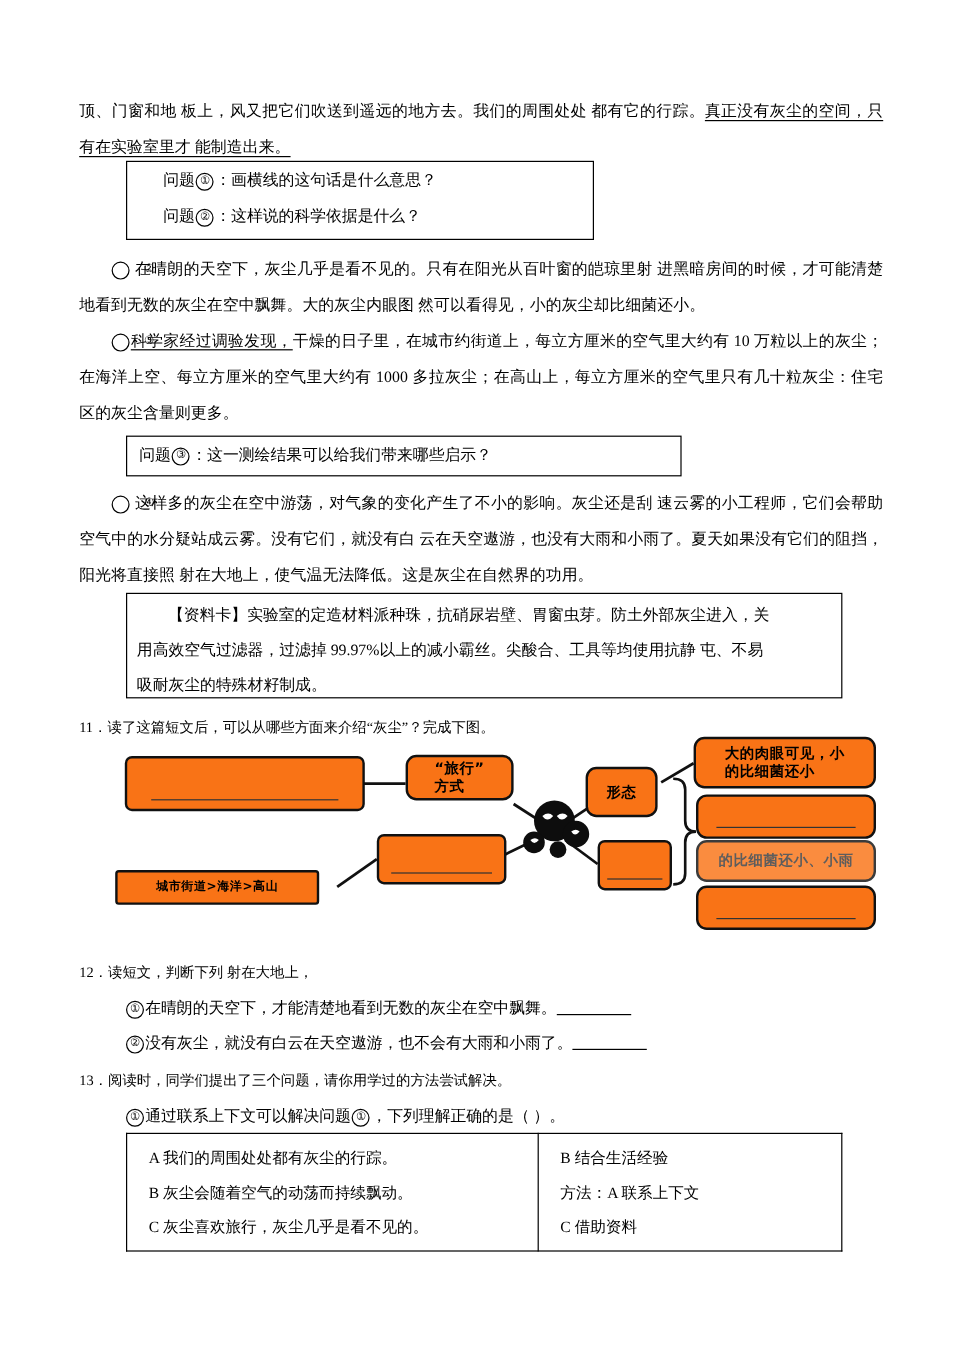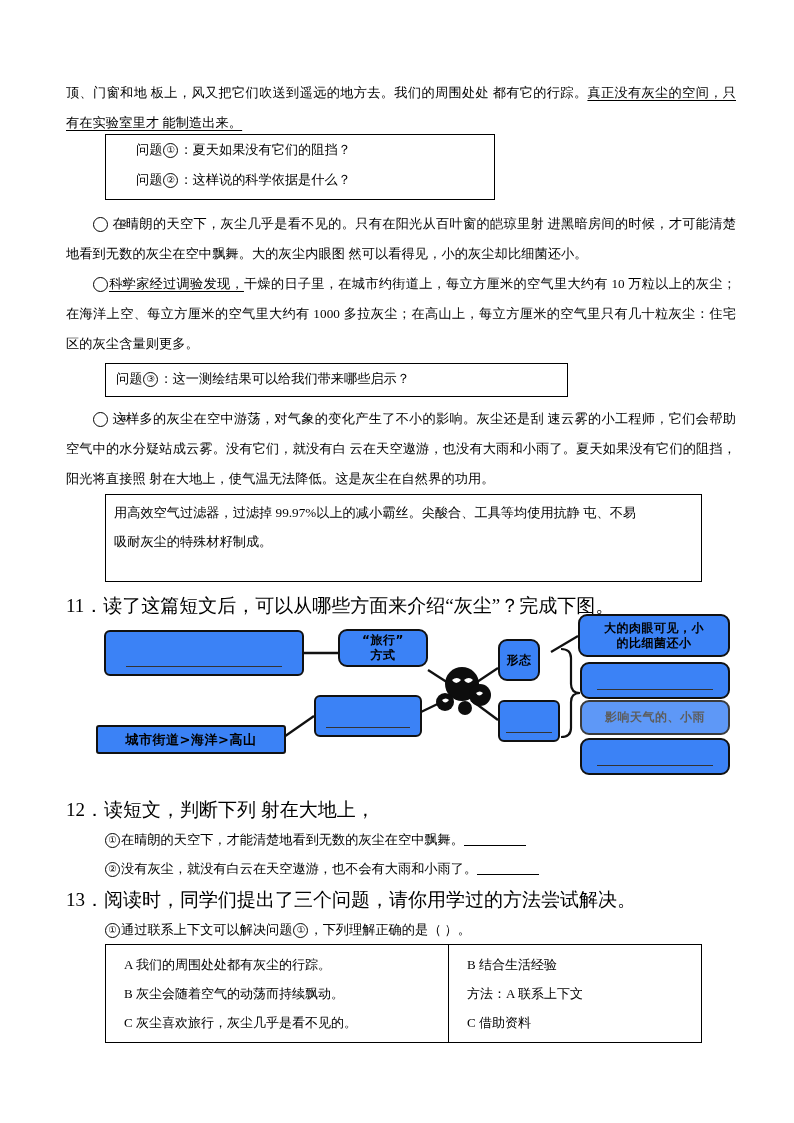--- a/index.html
+++ b/index.html
@@ -42,21 +42,21 @@
     width:13px; height:13px; line-height:12px;
     border:1.1px solid #000; border-radius:50%;
     text-align:center; font-size:9.5px;
     vertical-align:1px;
     margin:0 1px;
   }
 
   .qnum {
     position:absolute;
     left:66px; width:670px;
-    font-size:19px; line-height:28px;
+    font-size:12px; line-height:28px;
   }
   .sub {
     position:absolute;
     left:92px; width:644px;
     font-size:13.2px; line-height:29px;margin-left:12px;
   }
   .blank { display:inline-block; border-bottom:1.1px solid #000; width:62px; vertical-align:-2px; }
 
   
   .atable {
@@ -79,26 +79,26 @@
   .atable table td { border:0; padding:2px 9px; }
 
   
   .map { position:absolute; left:66px; top:612px; width:670px; height:175px; }
   .map svg { position:absolute; left:0; top:0; }
   .node {
     position:absolute;
     box-sizing:border-box;
     border:2.3px solid #111;
     border-radius:9px;
-    background:#3b82f6;
+    background:#f97316;
     font-family:"DejaVu Sans","Liberation Sans",sans-serif;
     font-weight:bold;
     font-size:12px;
     display:flex; align-items:center; justify-content:center;
-    text-align:center;
+    text-align:left;
     line-height:15px;
     letter-spacing:0.5px;
   }
   .node.empty::after {
     content:"";
     position:absolute;
     left:10%; right:10%; bottom:7px;
     border-bottom:1.6px solid #333;
   }
   .node.sq { border-radius:6px; }
@@ -108,21 +108,21 @@
 </head>
 <body>
 
 <div class="page">
 
   <div class="body-text" style="top:78px;">
     <span>顶、门窗和地 板上，风又把它们吹送到遥远的地方去。我们的周围处处 都有它的行踪。</span><span class="u">真正没有灰尘的空间，只有在实验室里才 能制造出来。</span>
   </div>
 
   <div class="qbox" style="left:105px; top:134px; width:390px; height:66px;">
-    <div class="line"><span>问题</span><span class="circnum">①</span><span>：夏天如果没有它们的阻挡？</span></div>
+    <div class="line"><span>问题</span><span class="circnum">①</span><span>：画横线的这句话是什么意思？</span></div>
     <div class="line"><span>问题</span><span class="circnum">②</span><span>：这样说的科学依据是什么？</span></div>
   </div>
 
   <div class="body-text indent" style="top:209px;">
     <span class="circnum">②</span>
     <span>在晴朗的天空下，灰尘几乎是看不见的。只有在阳光从百叶窗的皑琼里射 进黑暗房间的时候，才可能清楚地看到无数的灰尘在空中飘舞。大的灰尘内眼图 然可以看得见，小的灰尘却比细菌还小。</span>
   </div>
 
   <div class="body-text indent" style="top:269px;">
     <span class="circnum">③</span><span class="u">科学家经过调验发现，</span><span>干燥的日子里，在城市约街道上，每立方厘米的空气里大约有 10 万粒以上的灰尘；在海洋上空、每立方厘米的空气里大约有 1000 多拉灰尘；在高山上，每立方厘米的空气里只有几十粒灰尘：住宅区的灰尘含量则更多。</span>
@@ -131,20 +131,21 @@
   <div class="qbox" style="left:105px; top:363px; width:463px; height:34px;">
     <div class="line" style="padding-left:10px;"><span>问题</span><span class="circnum">③</span><span>：这一测绘结果可以给我们带来哪些启示？</span></div>
   </div>
 
   <div class="body-text indent" style="top:404px;">
     <span class="circnum">④</span>
     <span>这样多的灰尘在空中游荡，对气象的变化产生了不小的影响。灰尘还是刮 速云雾的小工程师，它们会帮助空气中的水分疑站成云雾。没有它们，就没有白 云在天空遨游，也没有大雨和小雨了。夏天如果没有它们的阻挡，阳光将直接照 射在大地上，使气温无法降低。这是灰尘在自然界的功用。</span>
   </div>
 
   <div class="qbox card" style="left:105px; top:494px; width:597px; height:88px;">
+    <div class="line first">【资料卡】实验室的定造材料派种珠，抗硝尿岩壁、胃窗虫芽。防土外部灰尘进入，关</div>
     <div class="line">用高效空气过滤器，过滤掉 99.97%以上的减小霸丝。尖酸合、工具等均使用抗静 屯、不易</div>
     <div class="line">吸耐灰尘的特殊材籽制成。</div>
   </div>
 
   <div class="qnum" style="top:592px;">
     <span>11．</span><span>读了这篇短文后，可以从哪些方面来介绍“灰尘”？完成下图。</span>
   </div>
 
   <div class="map">
     <svg width="670" height="175">
@@ -175,34 +176,34 @@
         <path d="M 410 81 q 4 -3 7 0 q -4 5 -7 0 Z" fill="#fff"></path>
         <path d="M 376 88 q 4 -3 7 0 q -4 5 -7 0 Z" fill="#fff"></path>
       </g>
     </svg>
 
     <div class="node empty sq" style="left:38px; top:18px; width:200px; height:46px;"></div>
 
     <div class="node" style="left:272px; top:17px; width:90px; height:38px; white-space:pre-line;">“旅行”
 方式</div>
 
-    <div class="node" style="left:432px; top:27px; width:42px; height:42px;">形态</div>
+    <div class="node" style="left:422px; top:27px; width:60px; height:42px;">形态</div>
 
     <div class="node empty sq" style="left:248px; top:83px; width:108px; height:42px;"></div>
 
     <div class="node empty sq" style="left:432px; top:88px; width:62px; height:42px;"></div>
 
-    <div class="node plain" style="left:30px; top:113px; width:190px; height:29px; font-size:13px;">城市街道&gt;海洋&gt;高山</div>
+    <div class="node plain" style="left:30px; top:113px; width:170px; height:29px; font-size:10px;">城市街道&gt;海洋&gt;高山</div>
 
     <div class="node" style="left:512px; top:2px; width:152px; height:43px; white-space:pre-line; font-size:12px; padding:0 5px;">大的肉眼可见，小
 的比细菌还小</div>
 
     <div class="node empty" style="left:514px; top:50px; width:150px; height:37px;"></div>
 
-    <div class="node faded" style="left:514px; top:88px; width:150px; height:35px; font-size:12px;">影响天气的、小雨</div>
+    <div class="node faded" style="left:514px; top:88px; width:150px; height:35px; font-size:12px;">的比细菌还小、小雨</div>
 
     <div class="node empty" style="left:514px; top:126px; width:150px; height:37px;"></div>
   </div>
 
   <div class="qnum" style="top:796px;">
     <span>12．</span><span>读短文，判断下列 射在大地上，</span>
   </div>
   <div class="sub" style="top:825px;">
     <span class="circnum">①</span><span>在晴朗的天空下，才能清楚地看到无数的灰尘在空中飘舞。</span><span class="blank"></span>
   </div>

